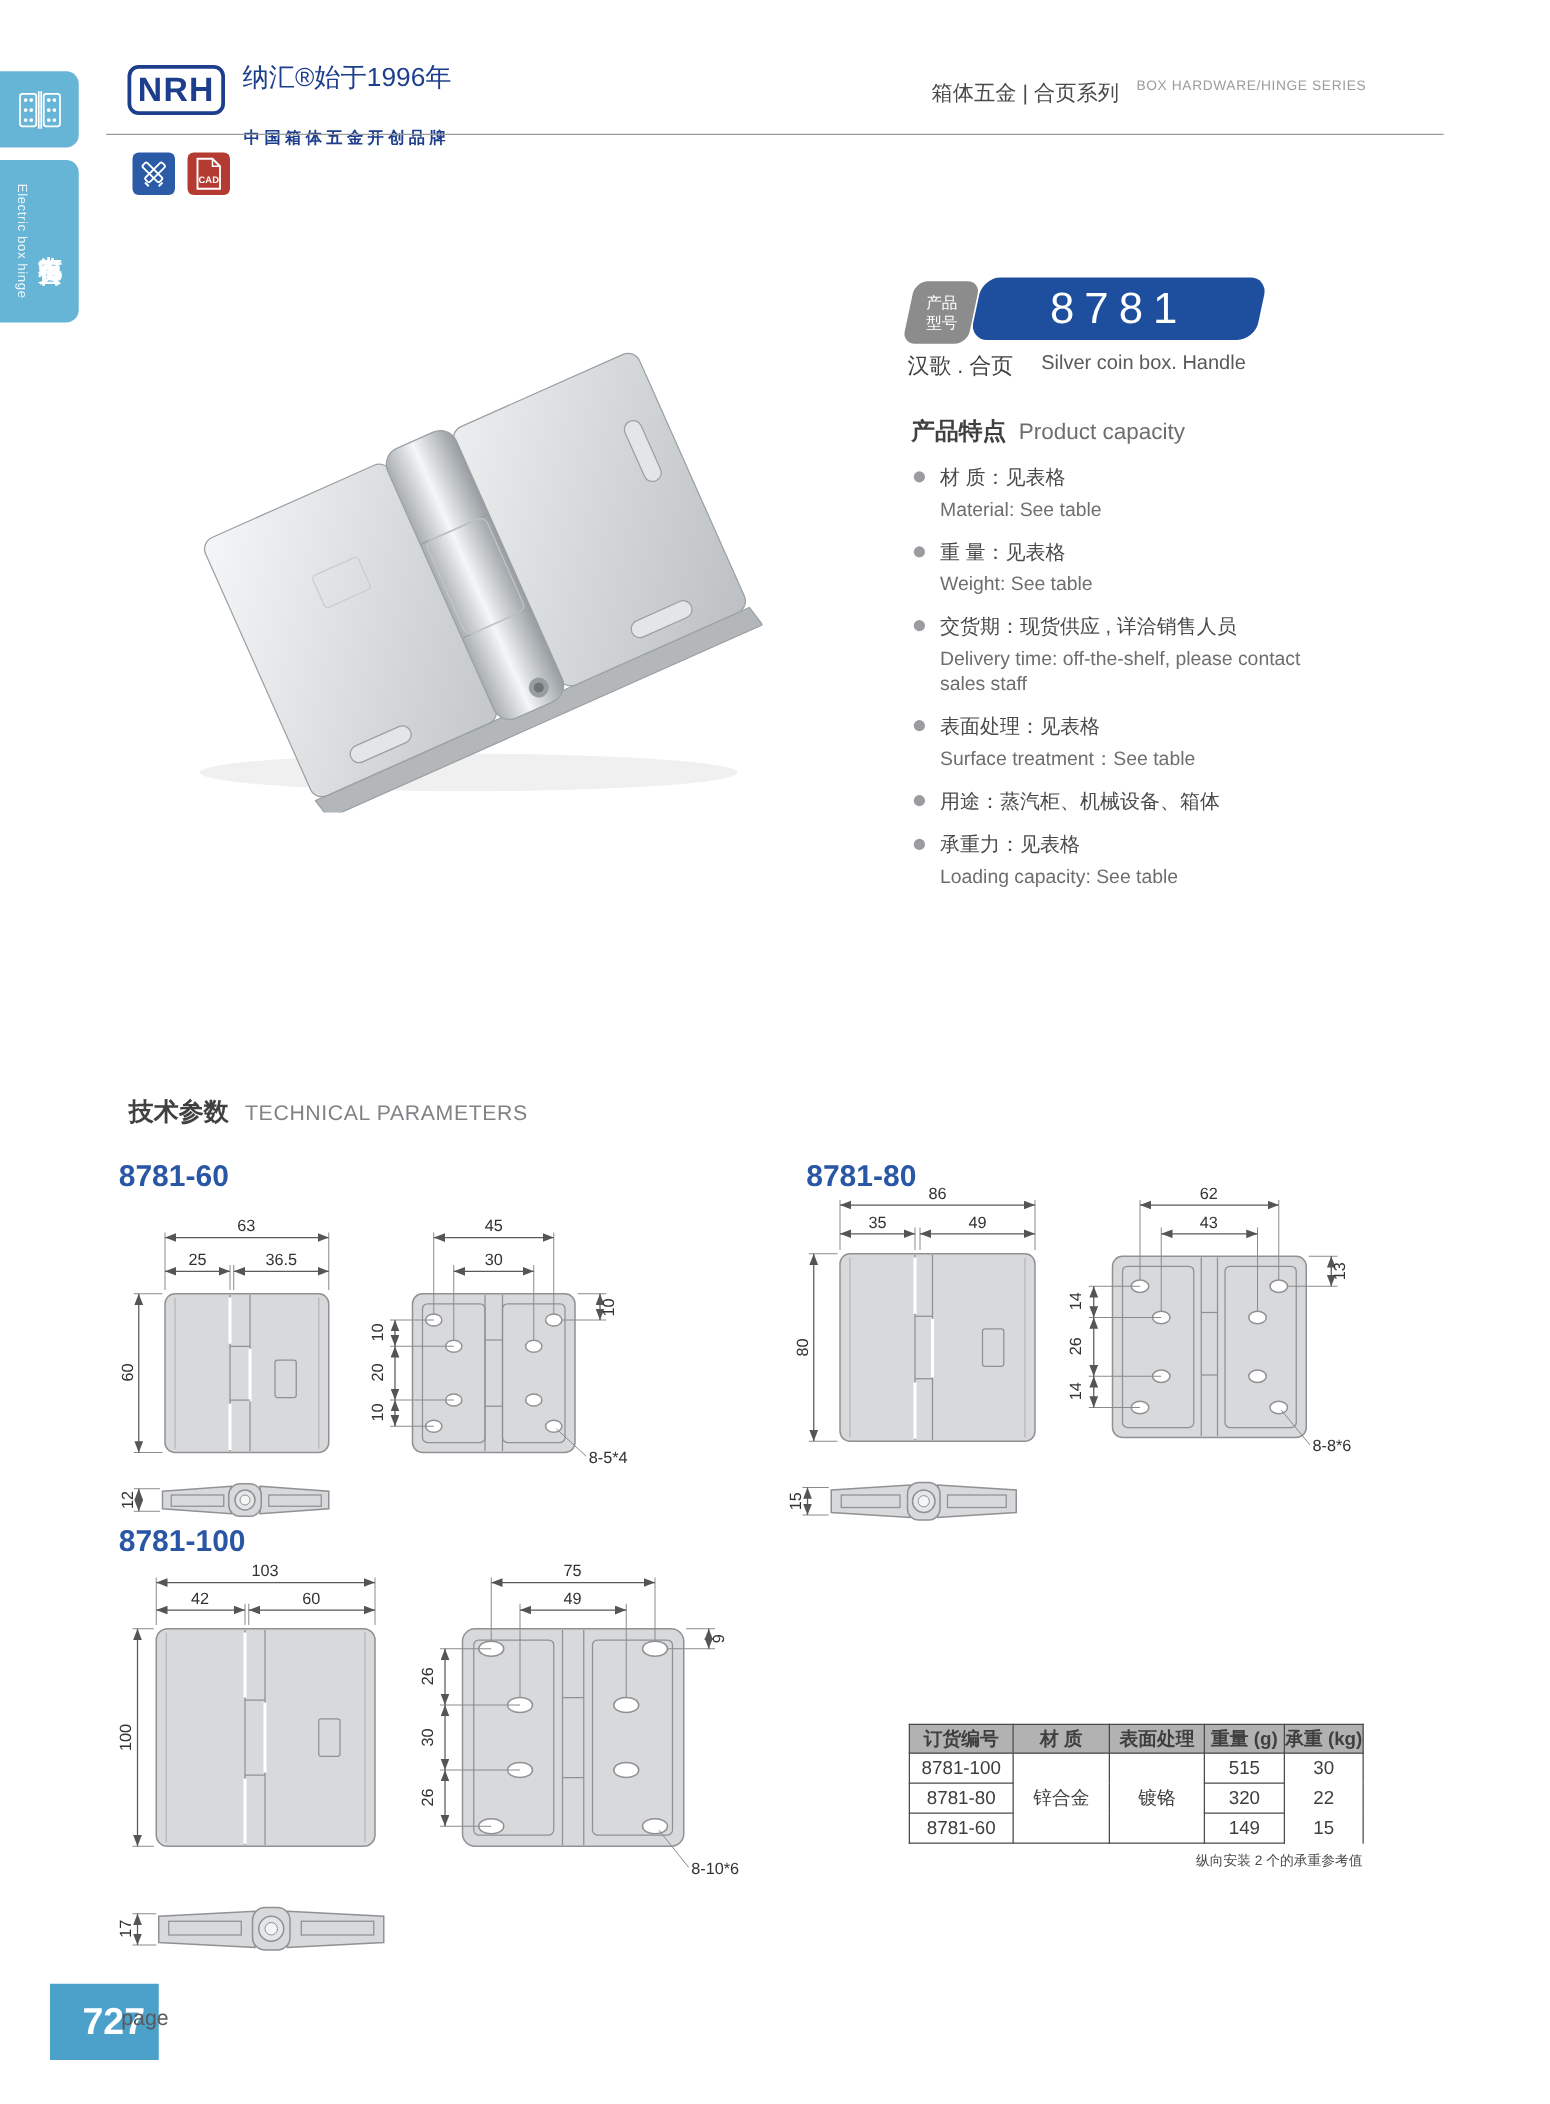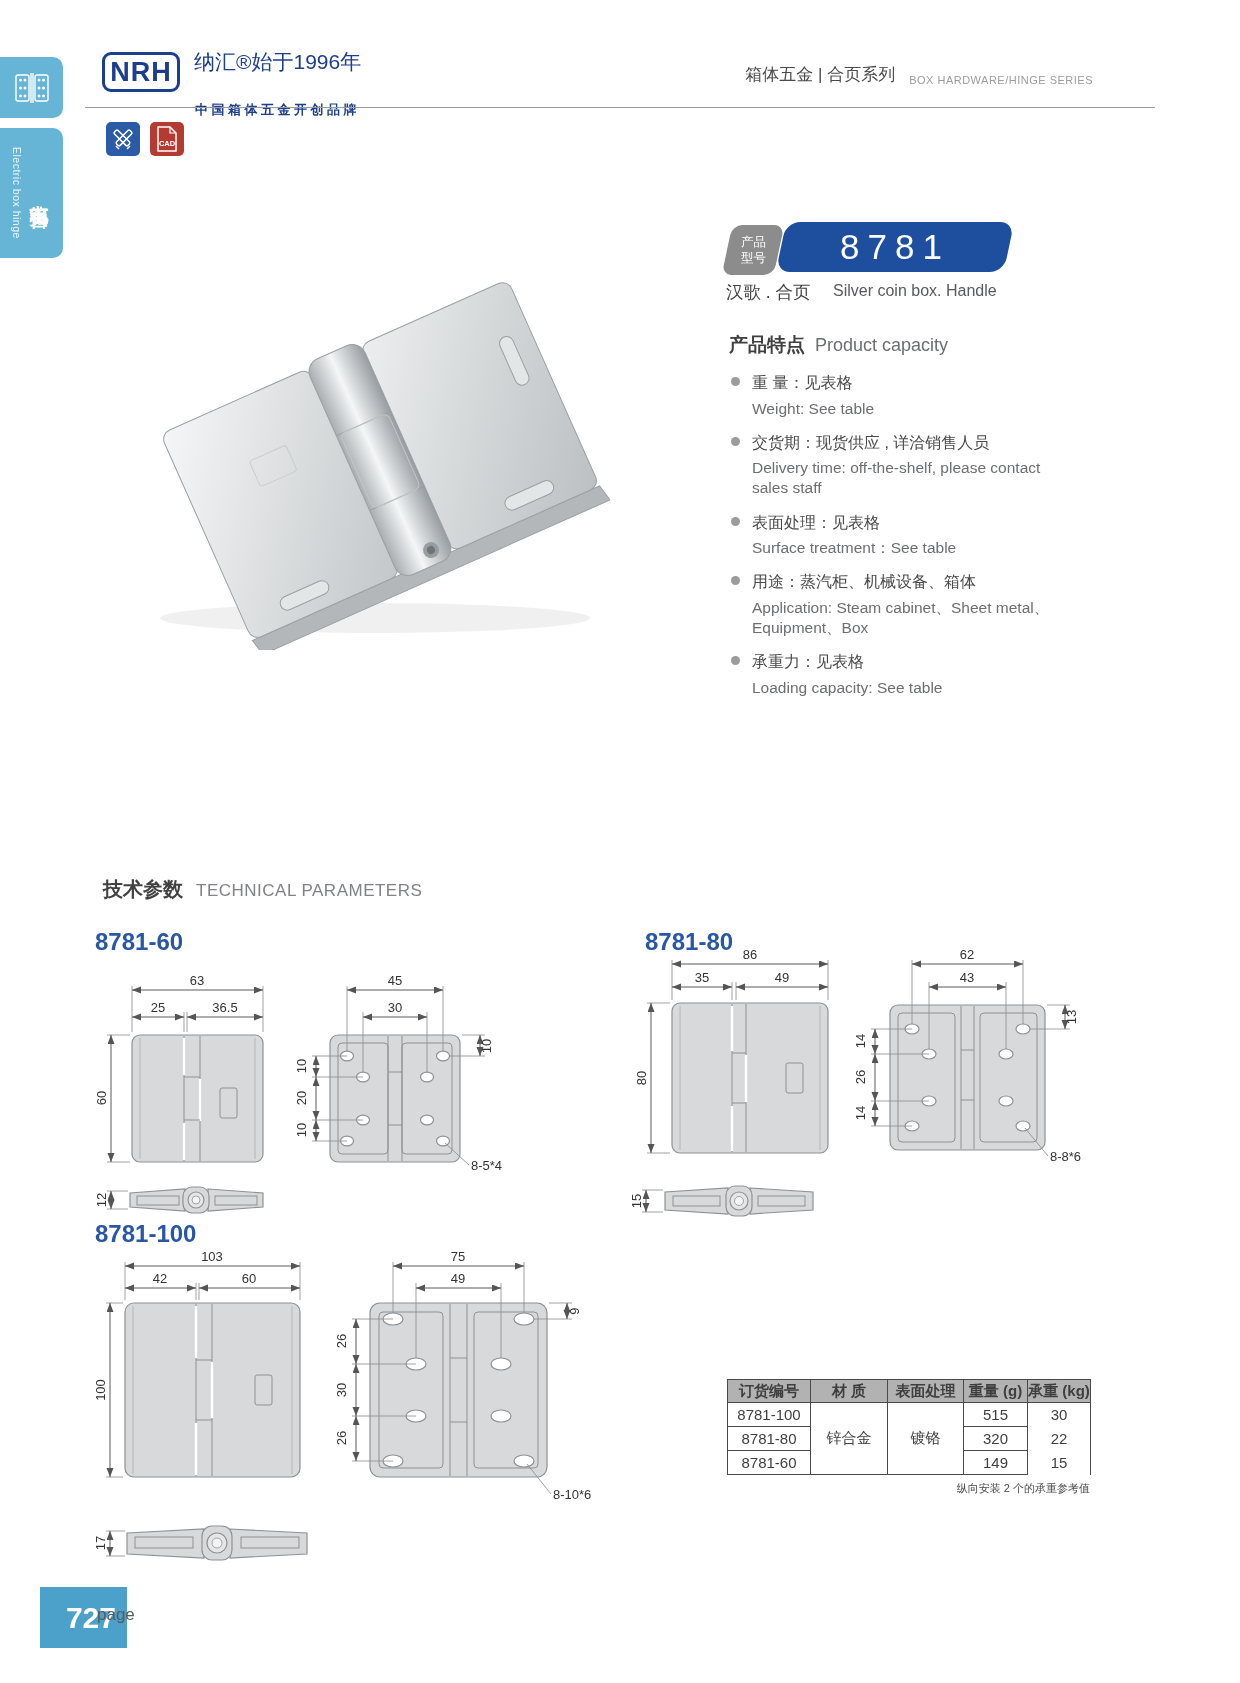--- a/index.html
+++ b/index.html
@@ -16,21 +16,21 @@
   .vtx .en{writing-mode:vertical-rl;font-size:10.5px;color:#eaf6fb;letter-spacing:0.5px;}
   .vtx .zh{writing-mode:vertical-rl;text-orientation:upright;font-size:19px;color:#fff;
            letter-spacing:2px;font-weight:600;}
 
   
   .logo-box{left:102px;top:52px;width:78px;height:40px;border:3px solid #1d3e8d;border-radius:9px;
             display:flex;align-items:center;justify-content:center;font-size:27px;font-weight:bold;
             color:#1d3e8d;letter-spacing:1px;box-sizing:border-box;}
   .slogan1{left:194px;top:48px;font-size:21px;font-weight:normal;color:#1d3e8d;}
   .slogan2{left:195px;top:77px;font-size:13px;font-weight:600;color:#1d3e8d;letter-spacing:3.5px;margin-top:24px;}
-  .hdr-right{right:147px;top:63px;display:flex;align-items:flex-end;gap:14px;}
+  .hdr-right{right:147px;top:63px;display:flex;align-items:flex-start;gap:14px;}
   .hdr-right .zh{font-size:17px;color:#4a4a4b;}
   .hdr-right .en{font-size:11px;color:#9b9c9e;letter-spacing:0.5px;}
   .divider{left:85px;top:107px;width:1070px;height:1px;background:#9a9c9e;}
 
   .sq-icon{position:absolute;width:34px;height:34px;border-radius:5px;display:flex;
            align-items:center;justify-content:center;}
   .icon-tools{left:106px;top:122px;background:#2b5aa7;}
   .icon-cad{left:150px;top:122px;background:#b43b31;}
 
   
@@ -198,34 +198,37 @@
   <div class="abs name-zh">汉歌 . 合页</div>
   <div class="abs name-en">Silver coin box. Handle</div>
 
   <div class="abs features">
     <div class="feat-title">
       <span class="zh">产品特点</span>
       <span class="en">Product capacity</span>
     </div>
     <div class="feat-list">
       <div class="feat-item">
+        <div class="feat-zh">材  质：见表格</div>
+        <div class="feat-en">Material: See table</div>
+      </div>
+      <div class="feat-item">
         <div class="feat-zh">重  量：见表格</div>
         <div class="feat-en">Weight: See table</div>
       </div>
       <div class="feat-item">
         <div class="feat-zh">交货期：现货供应 , 详洽销售人员</div>
         <div class="feat-en">Delivery time: off-the-shelf, please contact sales staff</div>
       </div>
       <div class="feat-item">
         <div class="feat-zh">表面处理：见表格</div>
         <div class="feat-en">Surface treatment：See table</div>
       </div>
       <div class="feat-item">
         <div class="feat-zh">用途：蒸汽柜、机械设备、箱体</div>
-        <div class="feat-en">Application: Steam cabinet、Sheet metal、Equipment、Box</div>
       </div>
       <div class="feat-item">
         <div class="feat-zh">承重力：见表格</div>
         <div class="feat-en">Loading capacity: See table</div>
       </div>
     </div>
   </div>
 
   <div class="abs tech-title">
     <span class="zh">技术参数</span>

